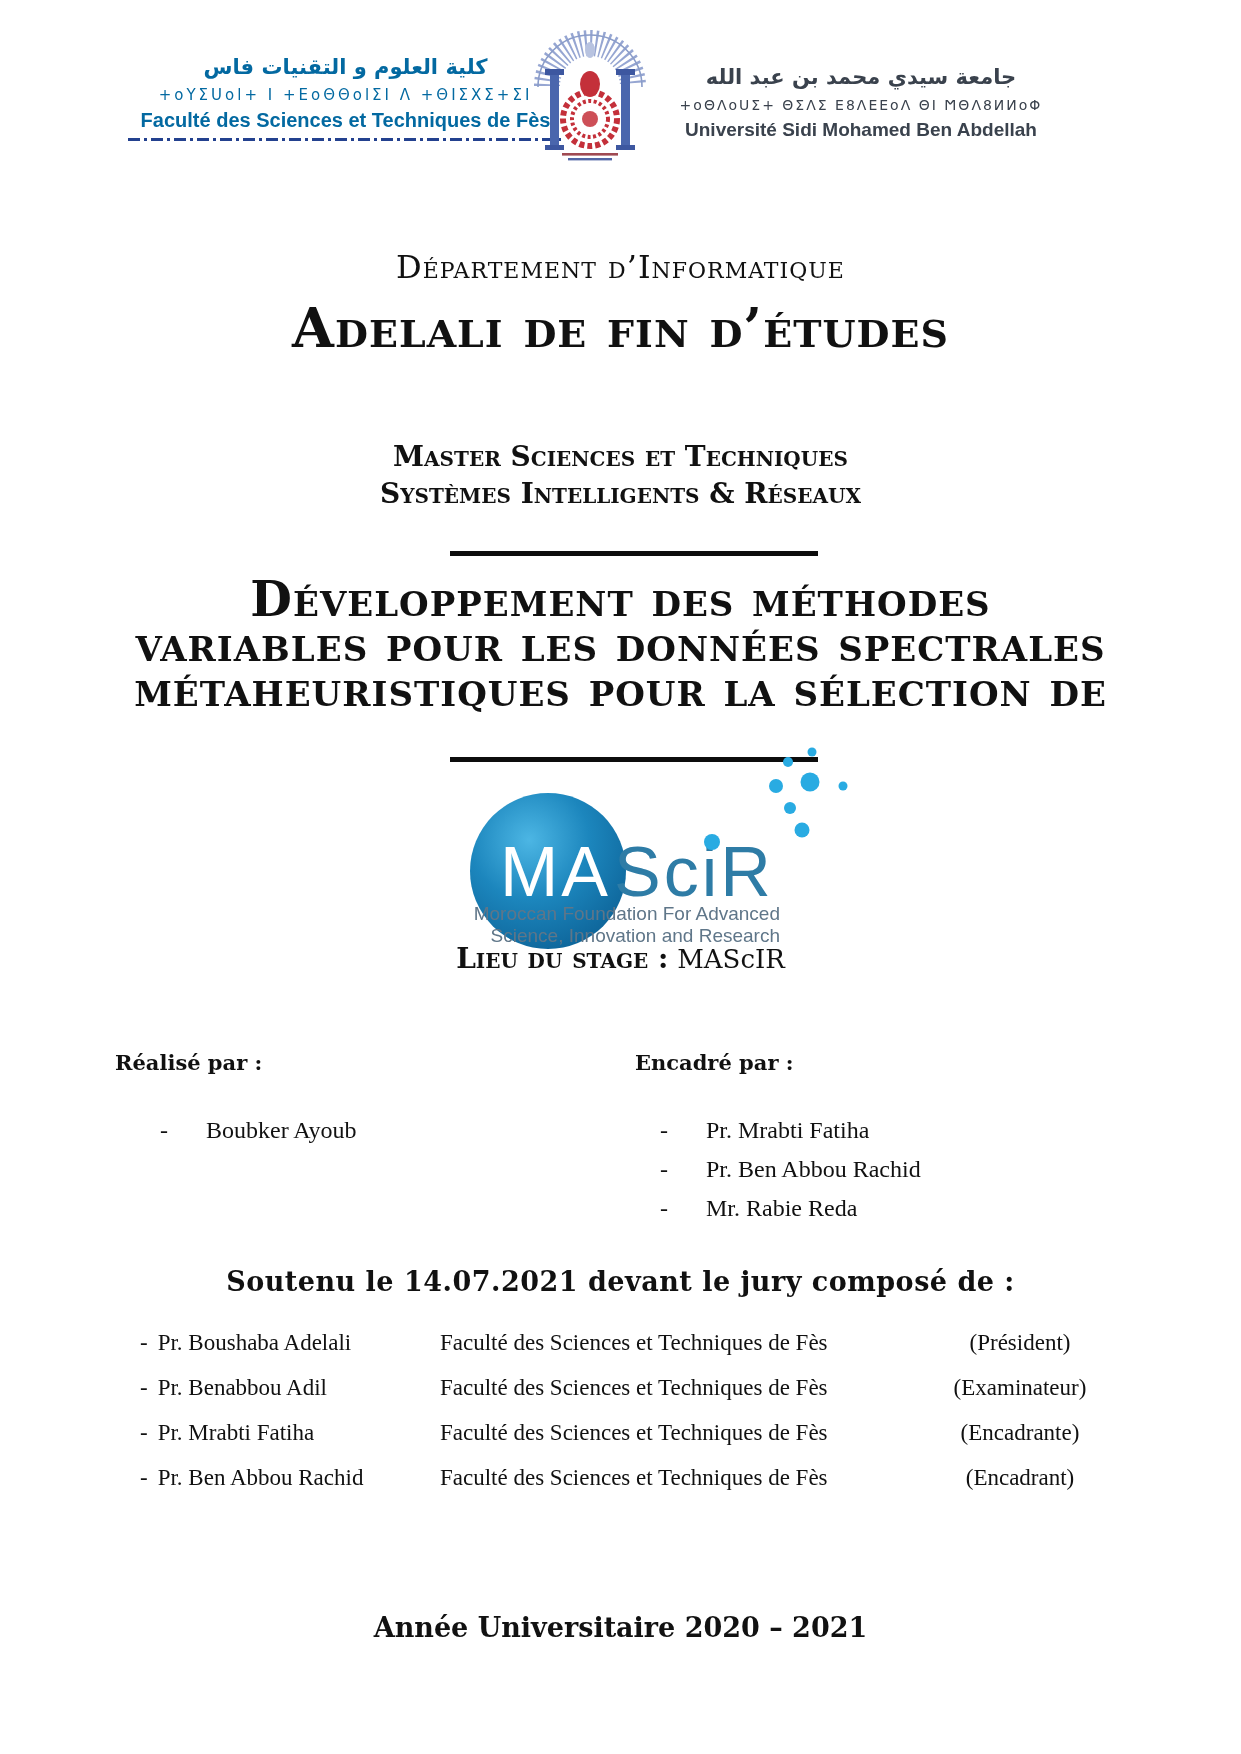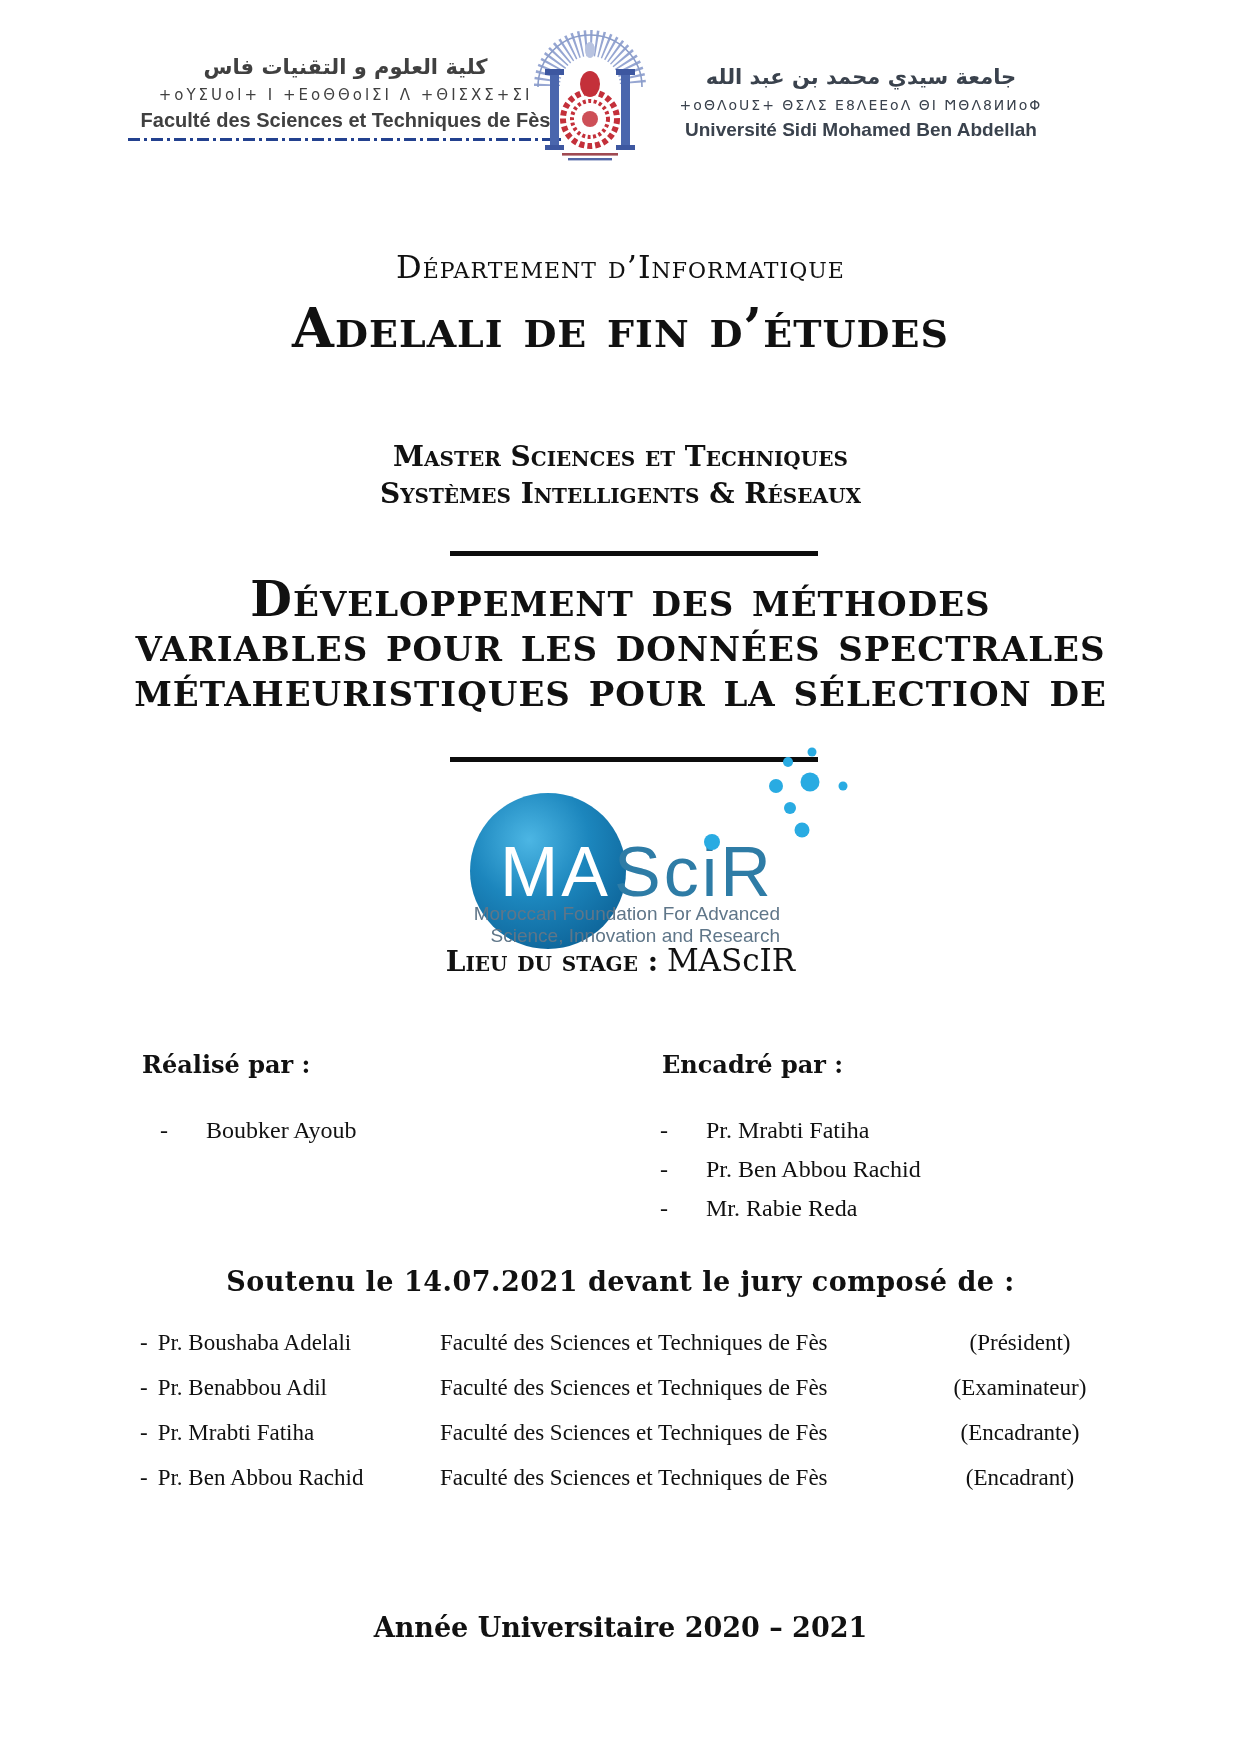--- a/index.html
+++ b/index.html
@@ -7,21 +7,21 @@
     position:relative; width:1241px; height:1754px; margin:0 auto;
     background:#ffffff; overflow:hidden;
     font-family:"DejaVu Serif", serif; color:#111;
   }
   .abs { position:absolute; }
   .centered { left:0; right:0; text-align:center; }
   .sc { font-variant: small-caps; }
 
   
   .hdr-left {
-    left:128px; top:52px; width:435px; text-align:center; color:#404040;
+    left:128px; top:52px; width:435px; text-align:center; color:#0369a1;
   }
   .hdr-right {
     left:676px; top:62px; width:370px; text-align:center; color:#3a424d;
   }
   .hdr-arabic {
     font-family:"DejaVu Sans", sans-serif; font-weight:bold;
     font-size:21px; line-height:30px; direction:rtl;
   }
   .hdr-tifinagh {
     font-family:"DejaVu Sans", sans-serif; font-size:15px;
@@ -49,24 +49,24 @@
   .rule1     { top:551px; }
   .rule2     { top:757px; }
   .thesis    { top:577px; font-size:48px; font-weight:bold; line-height:45px; letter-spacing:1px; }
 
   
   .mascir { left:428px; top:744px; }
 
   
   .stage { top:942px; font-size:28px; }
   .stage-label { font-weight:bold; font-variant:small-caps; }
-  .stage-value { font-size:31px; }
-
-  
-  .par-heading { font-size:24px; font-weight:bold;margin-left:27px; }
+  .stage-value { font-size:26px; }
+
+  
+  .par-heading { font-size:21px; font-weight:bold; }
   .realise-h { left:115px; top:1050px; }
   .encadre-h { left:635px; top:1050px; }
   .par-item {
     font-family:"Liberation Serif", serif; font-size:24px;
     display:flex; gap:36px; white-space:nowrap;
   }
   .par-item .dash { width:10px; }
   .item-l1 { left:160px; top:1117px; }
   .item-r1 { left:660px; top:1117px; }
   .item-r2 { left:660px; top:1156px; }

